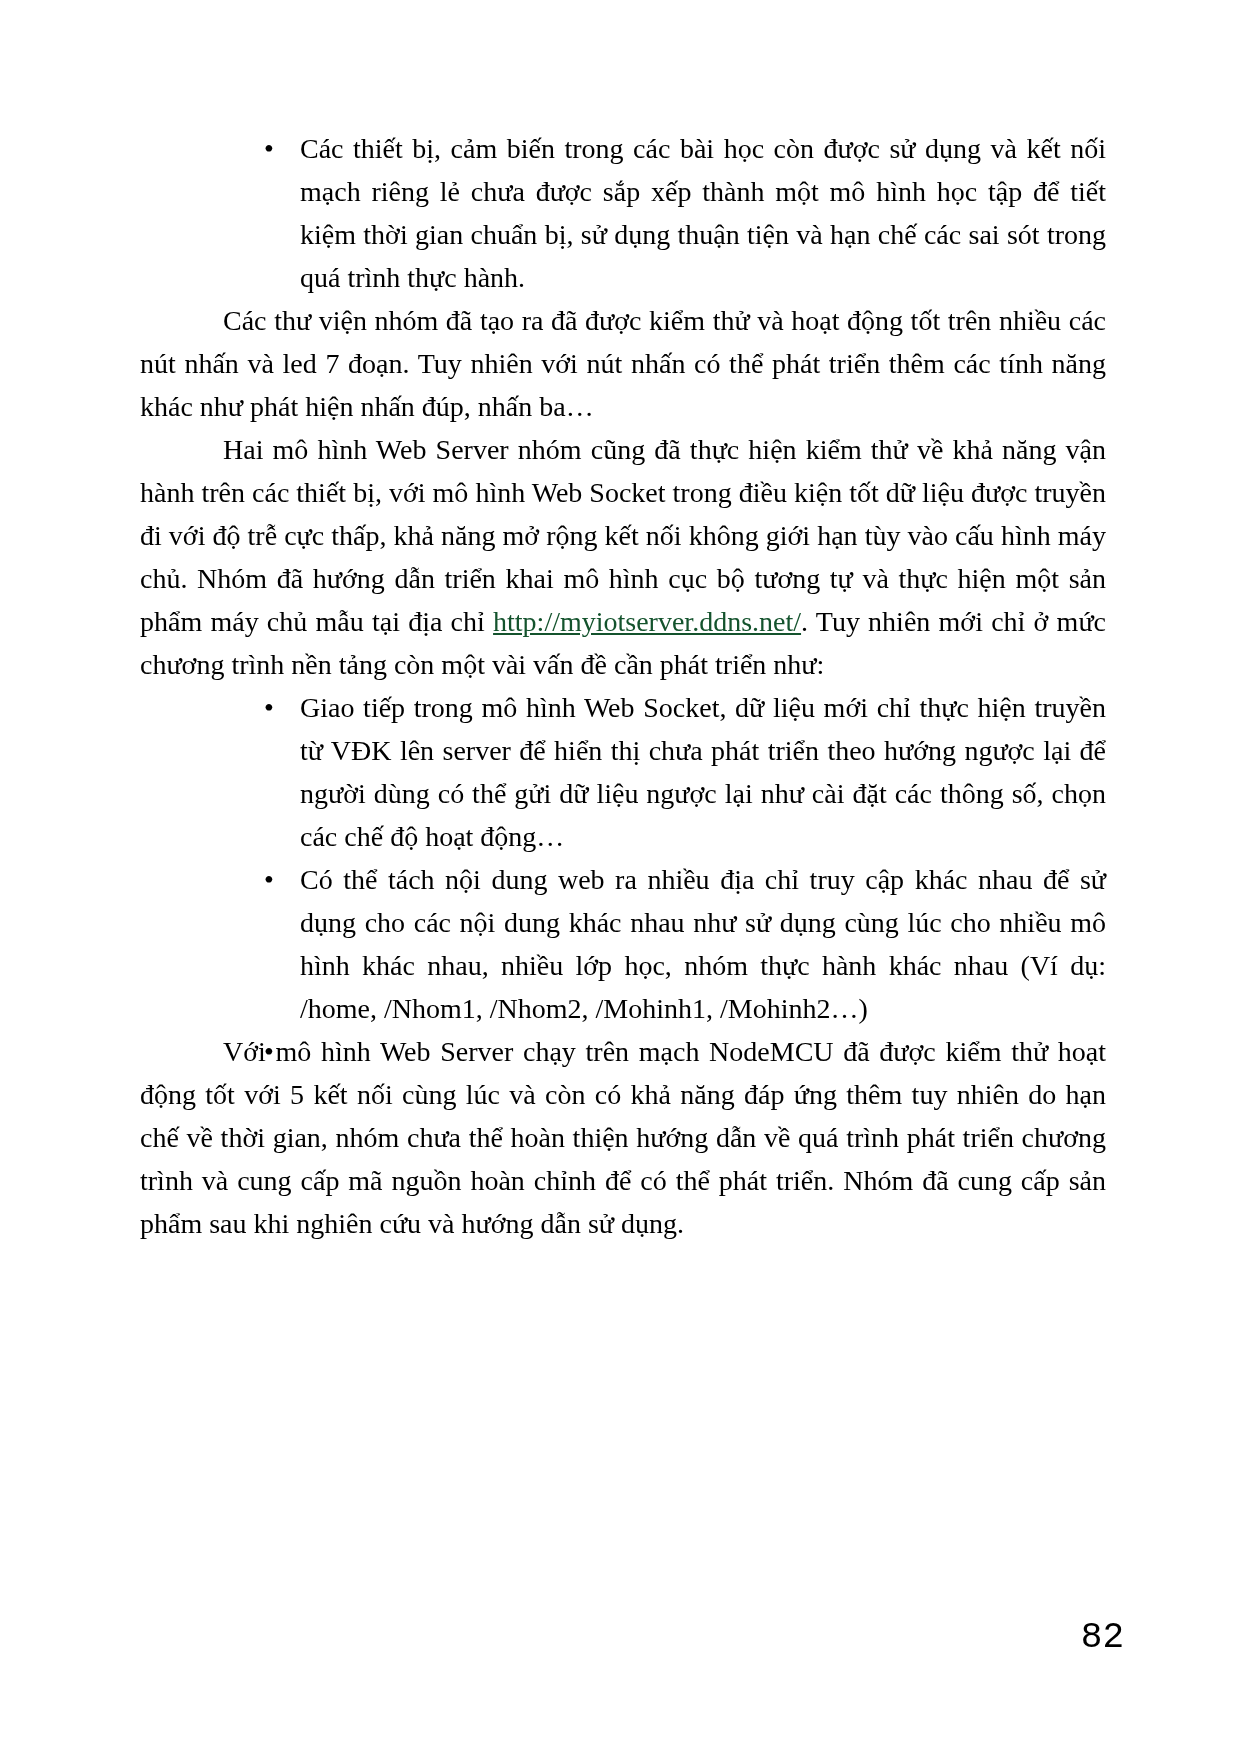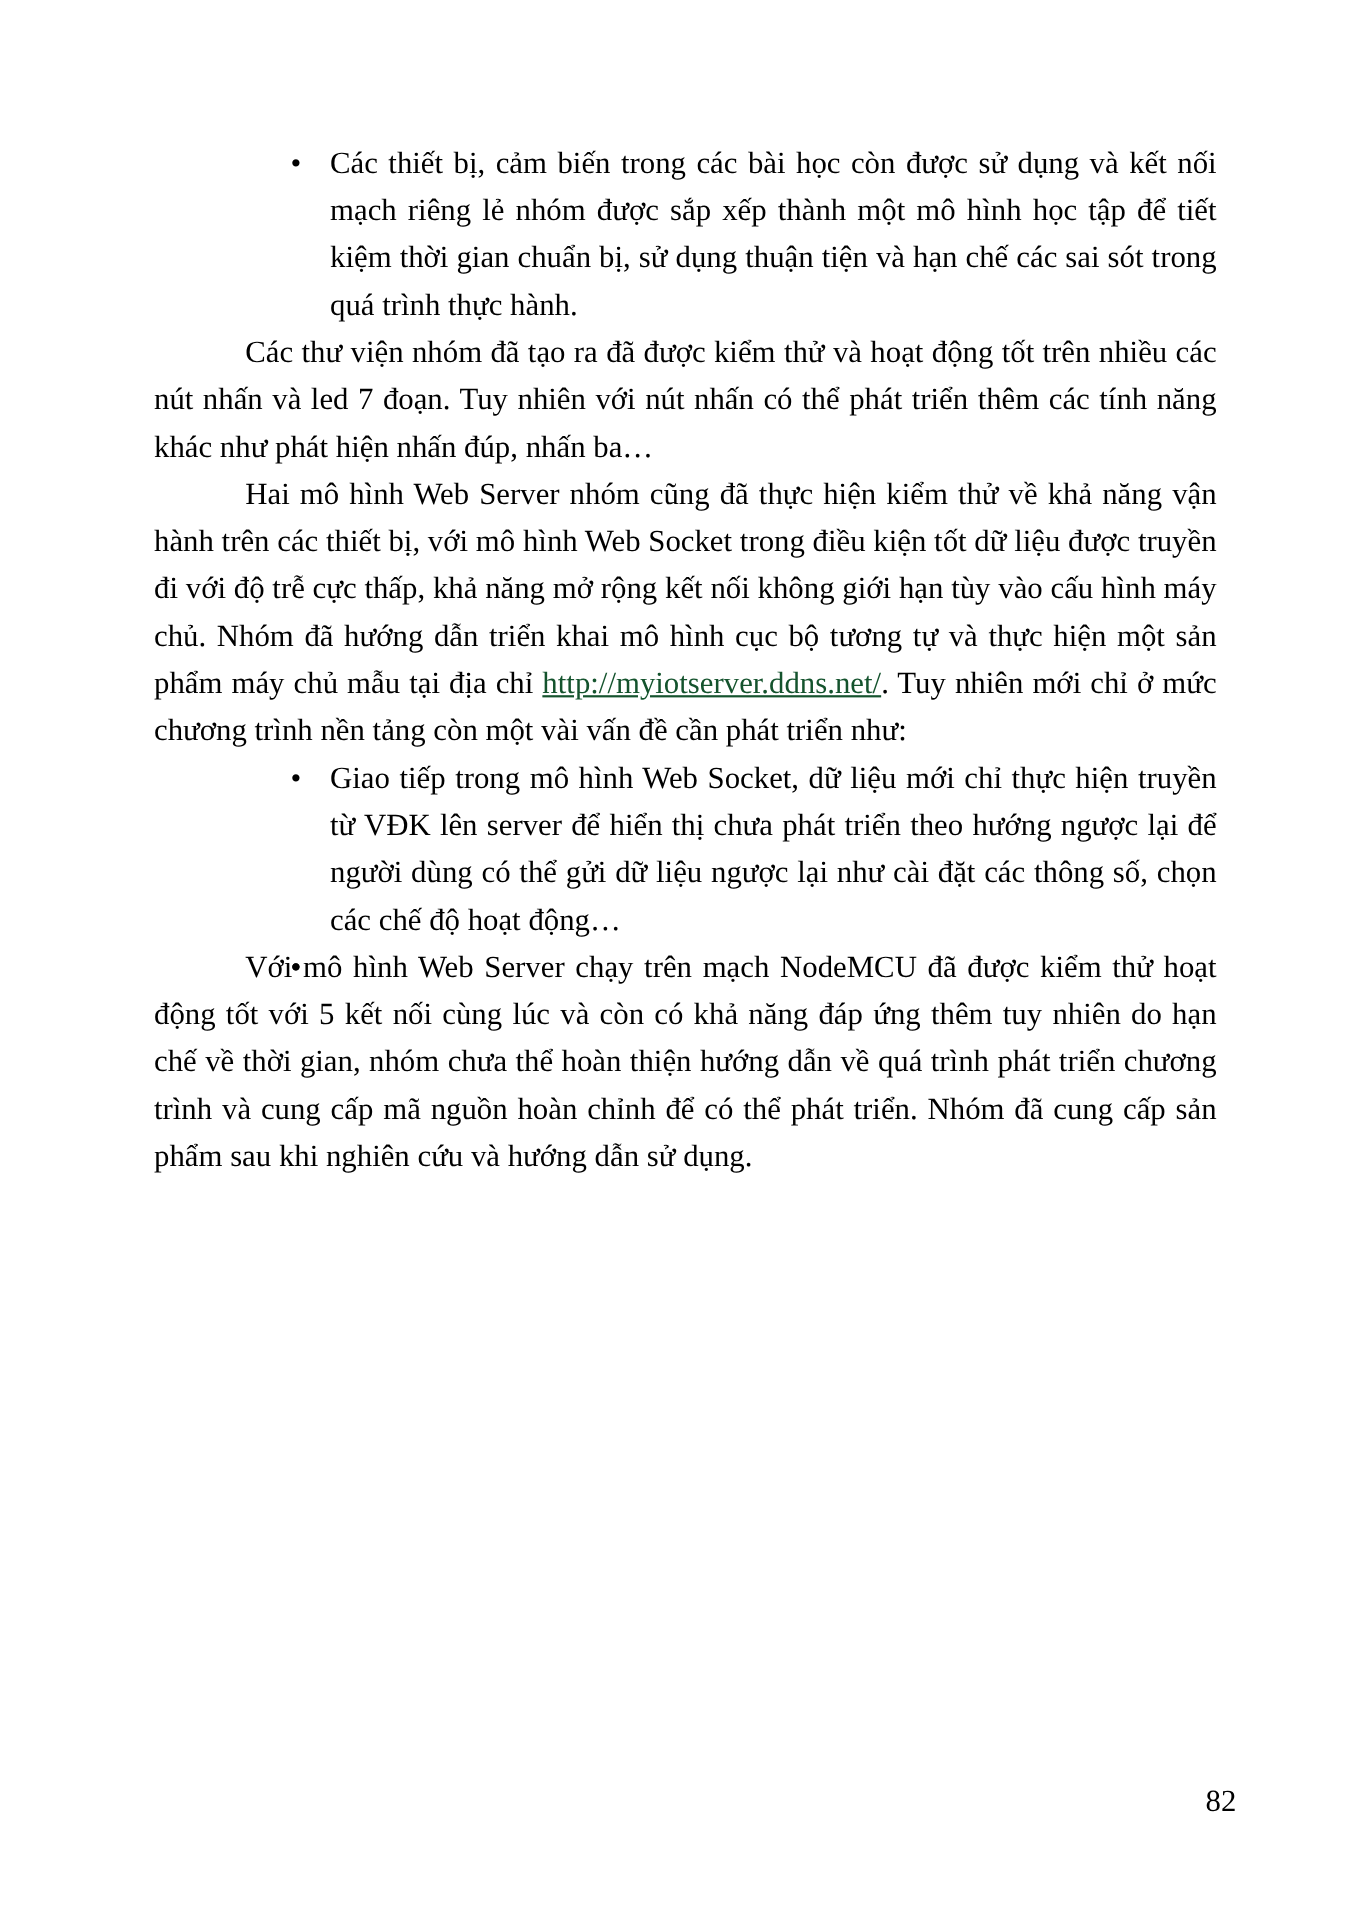--- a/index.html
+++ b/index.html
@@ -38,46 +38,48 @@
     line-height: 43px;
   }
   .link {
     color: #14532d;
     text-decoration: underline;
   }
   .page-number {
     position: absolute;
     top: 1616px;
     right: 116px;
-    font-size: 28px;
+    font-size: 36px;
     line-height: 43px;
+    font-family: Liberation Mono, monospace;
   }
 </style>
 </head>
 <body>
 
 <div class="page">
   <div class="content">
 
     <div class="bullet-item">
       <span class="bullet-glyph">•</span>
-      <span>Các thiết bị, cảm biến trong các bài học còn được sử dụng và kết nối mạch riêng lẻ nhóm được sắp xếp thành một mô hình học tập để tiết kiệm thời gian chuẩn bị, sử dụng thuận tiện và hạn chế các sai sót trong quá trình thực hành.</span>
+      <span>Các thiết bị, cảm biến trong các bài học còn được sử dụng và kết nối mạch riêng lẻ chưa được sắp xếp thành một mô hình học tập để tiết kiệm thời gian chuẩn bị, sử dụng thuận tiện và hạn chế các sai sót trong quá trình thực hành.</span>
     </div>
 
     <p class="para">Các thư viện nhóm đã tạo ra đã được kiểm thử và hoạt động tốt trên nhiều các nút nhấn và led 7 đoạn. Tuy nhiên với nút nhấn có thể phát triển thêm các tính năng khác như phát hiện nhấn đúp, nhấn ba…</p>
 
     <p class="para"><span>Hai mô hình Web Server nhóm cũng đã thực hiện kiểm thử về khả năng vận hành trên các thiết bị, với mô hình Web Socket trong điều kiện tốt dữ liệu được truyền đi với độ trễ cực thấp, khả năng mở rộng kết nối không giới hạn tùy vào cấu hình máy chủ. Nhóm đã hướng dẫn triển khai mô hình cục bộ tương tự và thực hiện một sản phẩm máy chủ mẫu tại địa chỉ </span><a class="link" href="#">http://myiotserver.ddns.net/</a><span>. Tuy nhiên mới chỉ ở mức chương trình nền tảng còn một vài vấn đề cần phát triển như:</span></p>
 
     <div class="bullet-item">
       <span class="bullet-glyph">•</span>
       <span>Giao tiếp trong mô hình Web Socket, dữ liệu mới chỉ thực hiện truyền từ VĐK lên server để hiển thị chưa phát triển theo hướng ngược lại để người dùng có thể gửi dữ liệu ngược lại như cài đặt các thông số, chọn các chế độ hoạt động…</span>
     </div>
 
     <div class="bullet-item">
       <span class="bullet-glyph">•</span>
+      <span>Có thể tách nội dung web ra nhiều địa chỉ truy cập khác nhau để sử dụng cho các nội dung khác nhau như sử dụng cùng lúc cho nhiều mô hình khác nhau, nhiều lớp học, nhóm thực hành khác nhau (Ví dụ: /home, /Nhom1, /Nhom2, /Mohinh1, /Mohinh2…)</span>
     </div>
 
     <div class="bullet-item">
       <span class="bullet-glyph">•</span>
     </div>
 
     <p class="para">Với mô hình Web Server chạy trên mạch NodeMCU đã được kiểm thử hoạt động tốt với 5 kết nối cùng lúc và còn có khả năng đáp ứng thêm tuy nhiên do hạn chế về thời gian, nhóm chưa thể hoàn thiện hướng dẫn về quá trình phát triển chương trình và cung cấp mã nguồn hoàn chỉnh để có thể phát triển. Nhóm đã cung cấp sản phẩm sau khi nghiên cứu và hướng dẫn sử dụng.</p>
 
   </div>
 

